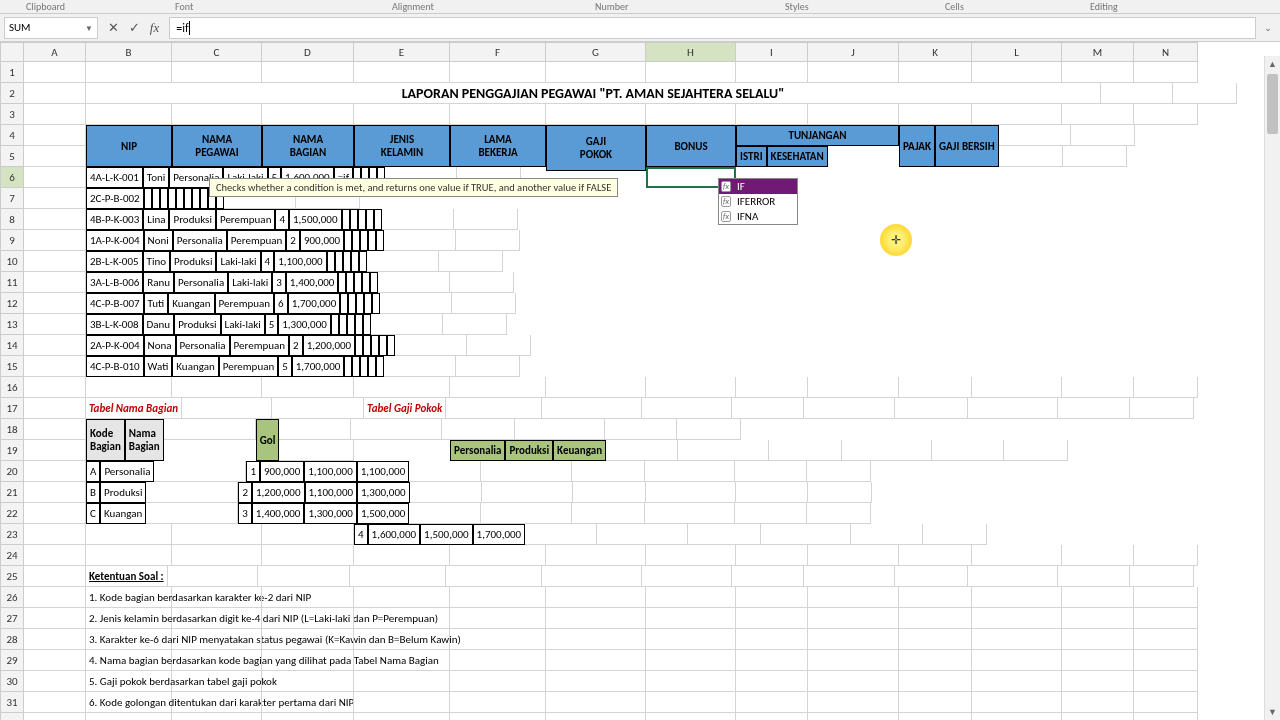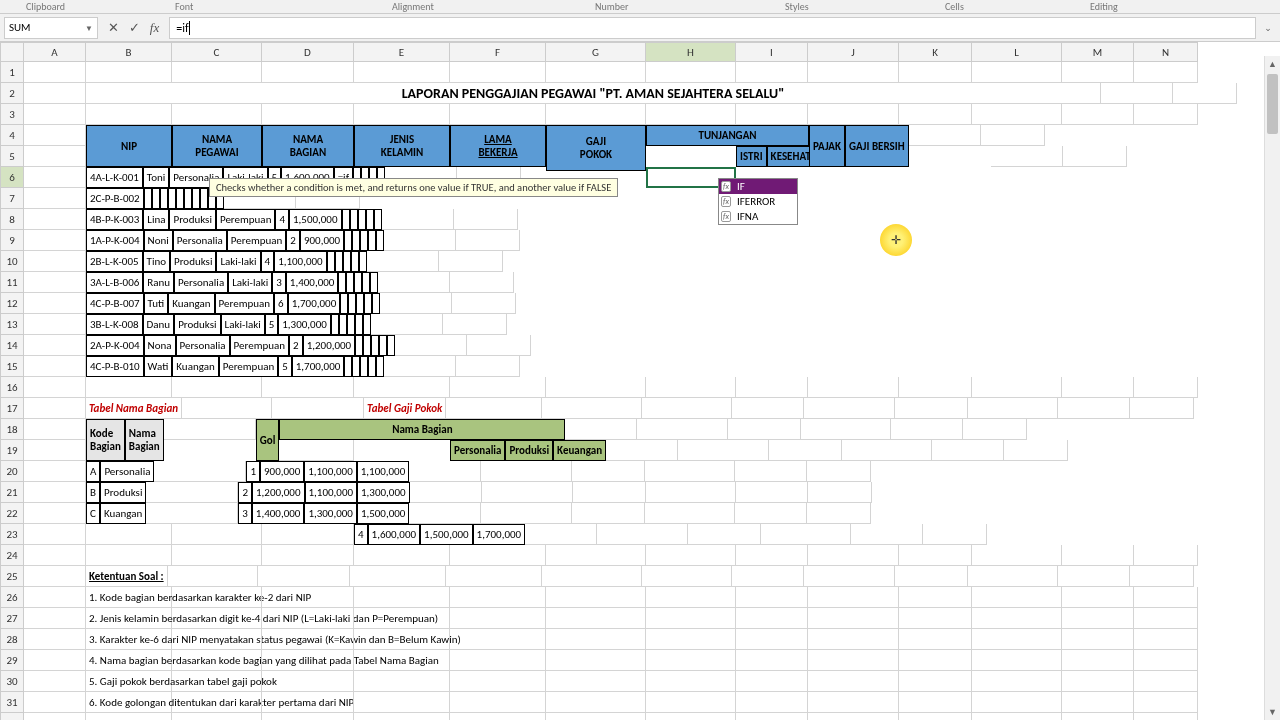--- a/index.html
+++ b/index.html
@@ -186,22 +186,23 @@
         <div class="cell cL"></div>
         <div class="cell cM"></div>
         <div class="cell cN"></div>
       </div>
       <div class="row">
         <div class="cell cA"></div>
         <div class="cell hdr-blue" style="height: 42px; margin-bottom: -21px; z-index: 1; position: relative; width: 86px; flex-direction: column; line-height: 13px;">NIP</div>
         <div class="cell hdr-blue" style="height: 42px; margin-bottom: -21px; z-index: 1; position: relative; width: 90px; flex-direction: column; line-height: 13px;">NAMA<br>PEGAWAI</div>
         <div class="cell hdr-blue" style="height: 42px; margin-bottom: -21px; z-index: 1; position: relative; width: 92px; flex-direction: column; line-height: 13px;">NAMA<br>BAGIAN</div>
         <div class="cell hdr-blue" style="height: 42px; margin-bottom: -21px; z-index: 1; position: relative; width: 96px; flex-direction: column; line-height: 13px;">JENIS<br>KELAMIN</div>
-        <div class="cell hdr-blue" style="height: 42px; margin-bottom: -21px; z-index: 1; position: relative; width: 96px; flex-direction: column; line-height: 13px; text-decoration: underline;">LAMA<br>BEKERJA</div>
+        <div class="cell hdr-blue" style="height: 42px; margin-bottom: -21px; z-index: 1; position: relative; width: 96px; flex-direction: column; line-height: 13px;">LAMA<br>BEKERJA</div>
         <div class="cell hdr-blue" style="height: 46px; margin-bottom: -21px; z-index: 1; position: relative; width: 100px; flex-direction: column; line-height: 13px;">GAJI<br>POKOK</div>
+        <div class="cell hdr-blue" style="height: 42px; margin-bottom: -21px; z-index: 1; position: relative; width: 90px; flex-direction: column; line-height: 13px;">BONUS</div>
         <div class="cell hdr-blue" style="width: 163px;">TUNJANGAN</div>
         <div class="cell hdr-blue" style="height: 42px; position: relative; z-index: 1;">PAJAK</div>
         <div class="cell hdr-blue" style="height: 42px; position: relative; z-index: 1;">GAJI BERSIH</div>
         <div class="cell cM"></div>
         <div class="cell cN"></div>
       </div>
       <div class="row">
         <div class="cell cA"></div>
         <div class="cell cB" style="visibility: hidden;"></div>
         <div class="cell cC" style="visibility: hidden;"></div>
@@ -408,21 +409,20 @@
         <div class="cell cL"></div>
         <div class="cell cM"></div>
         <div class="cell cN"></div>
       </div>
       <div class="row">
         <div class="cell cA"></div>
         <div class="cell orange-hdr" style="height: 42px; flex-direction: column; line-height: 13px; position: relative; z-index: 1;">Kode<br>Bagian</div>
         <div class="cell orange-hdr" style="height: 42px; flex-direction: column; line-height: 13px; position: relative; z-index: 1;">Nama<br>Bagian</div>
         <div class="cell cD"></div>
         <div class="cell green-hdr" style="height: 42px; position: relative; z-index: 1;">Gol</div>
-        <div class="cell green-hdr" style="width: 286px;">Nama Bagian</div>
         <div class="cell cI"></div>
         <div class="cell cJ"></div>
         <div class="cell cK"></div>
         <div class="cell cL"></div>
         <div class="cell cM"></div>
         <div class="cell cN"></div>
       </div>
       <div class="row">
         <div class="cell cA"></div>
         <div class="cell cB" style="visibility: hidden;"></div>

